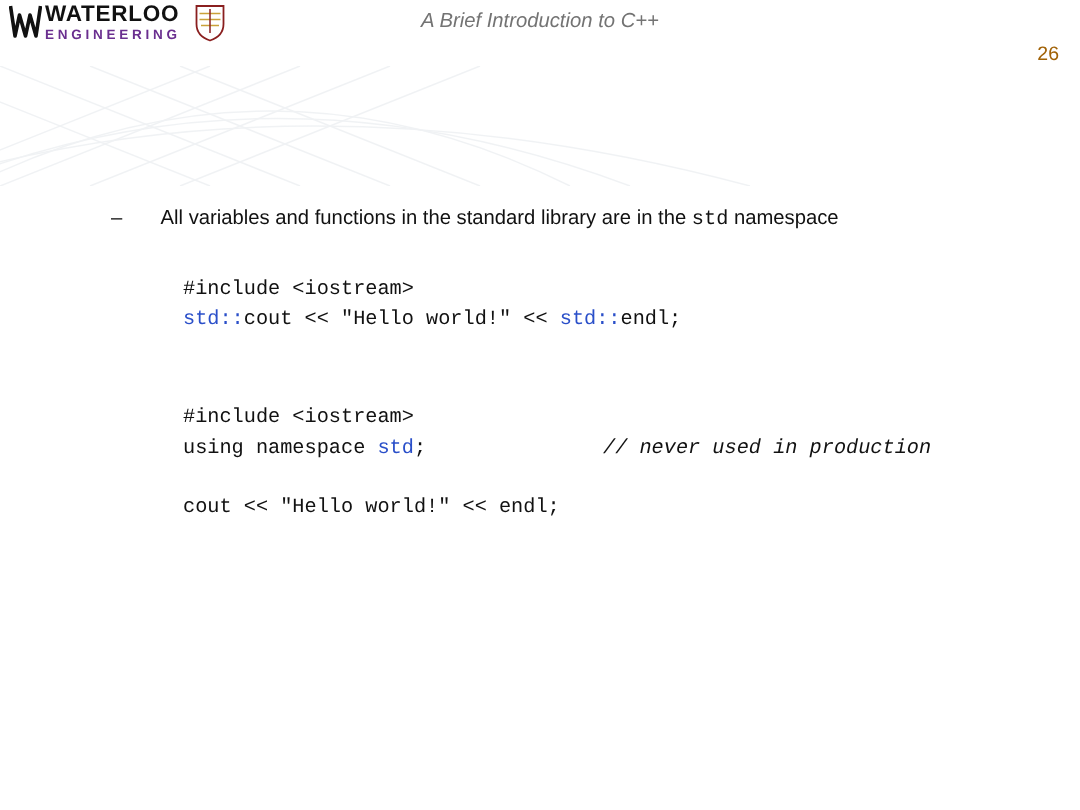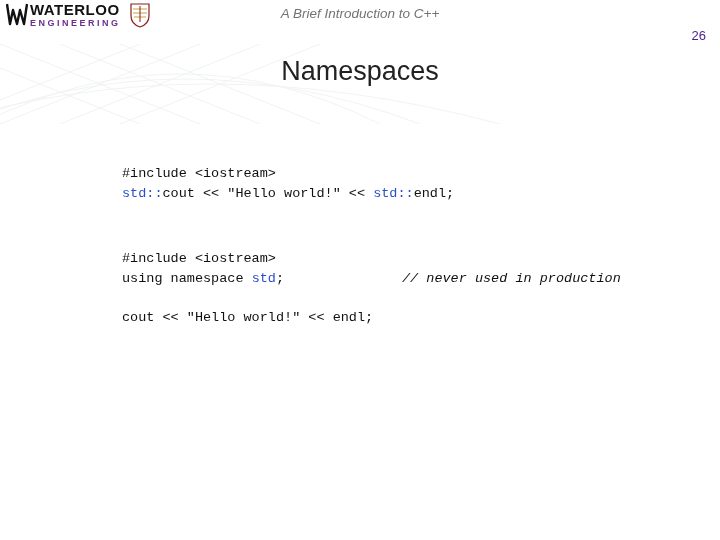--- a/index.html
+++ b/index.html
@@ -5,21 +5,21 @@
   * { margin: 0; padding: 0; box-sizing: border-box; }
   html, body { width: 720px; height: 540px; font-family: Arial, Helvetica, sans-serif; background: #fff; overflow: hidden; }
   .slide { width: 720px; height: 484px; position: relative; background: #fff; }
   .header { position: relative; height: 48px; }
   .logo { position: absolute; left: 6px; top: 2px; display: flex; align-items: flex-start; }
   .logo-text { display: flex; flex-direction: column; margin-left: 2px; }
   .logo-word { font-weight: 700; letter-spacing: 0.5px; font-size: 15px; color: #111; line-height: 15px; }
   .logo-sub  { font-size: 9px; letter-spacing: 2.5px; color: #6a2f8f; font-weight: 700; margin-top: 1px; }
   .crest { margin-left: 8px; }
   .doc-title { position: absolute; top: 6px; left: 0; right: 0; text-align: center; font-size: 13.5px; color: #737373; font-style: italic; }
-  .page-number { position: absolute; top: 28px; right: 14px; font-size: 13px; color: #4c1d95; }
+  .page-number { position: absolute; top: 28px; right: 14px; font-size: 13px; color: #a16207; }
   .bg-deco { position: absolute; left: 0; top: 44px; width: 720px; height: 80px; opacity: 0.12; pointer-events: none; }
   .heading { position: absolute; top: 56px; left: 0; right: 0; text-align: center; font-size: 27px; color: #222; font-weight: 400; }
   .body { position: absolute; top: 136px; left: 66px; right: 44px; font-size: 14.5px; color: #111; line-height: 1.35; }
   .intro { margin-bottom: 8px; }
   .sub { margin-left: 24px; text-indent: -16px; padding-left: 16px; font-size: 13.5px; }
   .sub .dash { display: inline-block; width: 14px; }
   .mono-inline { font-family: "Courier New", Courier, monospace; font-size: 13.5px; }
   .codeblock { font-family: "Courier New", Courier, monospace; font-size: 13.5px; white-space: pre; margin-left: 56px; margin-top: 28px; line-height: 1.5; }
   .codeblock2 { font-family: "Courier New", Courier, monospace; font-size: 13.5px; white-space: pre; margin-left: 56px; margin-top: 44px; line-height: 1.55; }
   .kw { color: #2a4fc9; }
@@ -55,24 +55,27 @@
   <svg class="bg-deco" viewBox="0 0 720 80" preserveAspectRatio="none">
     <g stroke="#8899aa" stroke-width="1" fill="none">
       <path d="M-20 80 Q180 -20 380 80"></path>
       <path d="M-40 80 Q180 -10 420 80"></path>
       <path d="M-60 80 Q200 0 500 80"></path>
       <path d="M0 0 L200 80 M60 0 L260 80 M120 0 L320 80 M-60 0 L140 80"></path>
       <path d="M200 0 L0 80 M260 0 L60 80 M320 0 L120 80 M140 0 L-60 80"></path>
     </g>
   </svg>
 
-  <div class="heading">Namespaces</div>
 
   <div class="body">
 
+    <div class="sub">
+      <span class="dash">–</span>
+      <span>All variables and functions in the standard library are in the </span><span class="mono-inline">std</span><span> namespace</span>
+    </div>
 
     <div class="codeblock"><span>#include &lt;iostream&gt;</span>
 <span class="kw">std::</span><span>cout &lt;&lt; "Hello world!" &lt;&lt; </span><span class="kw">std::</span><span>endl;</span></div>
 
     <div class="codeblock2"><span>#include &lt;iostream&gt;</span>
 <span class="row"><span class="cell-left"><span>using namespace </span><span class="kw">std</span><span>;</span></span><span class="cell-right">// never used in production</span></span></div>
 
     <div class="codeblock" style="margin-top:18px;"><span>cout &lt;&lt; "Hello world!" &lt;&lt; endl;</span></div>
   </div>
 

